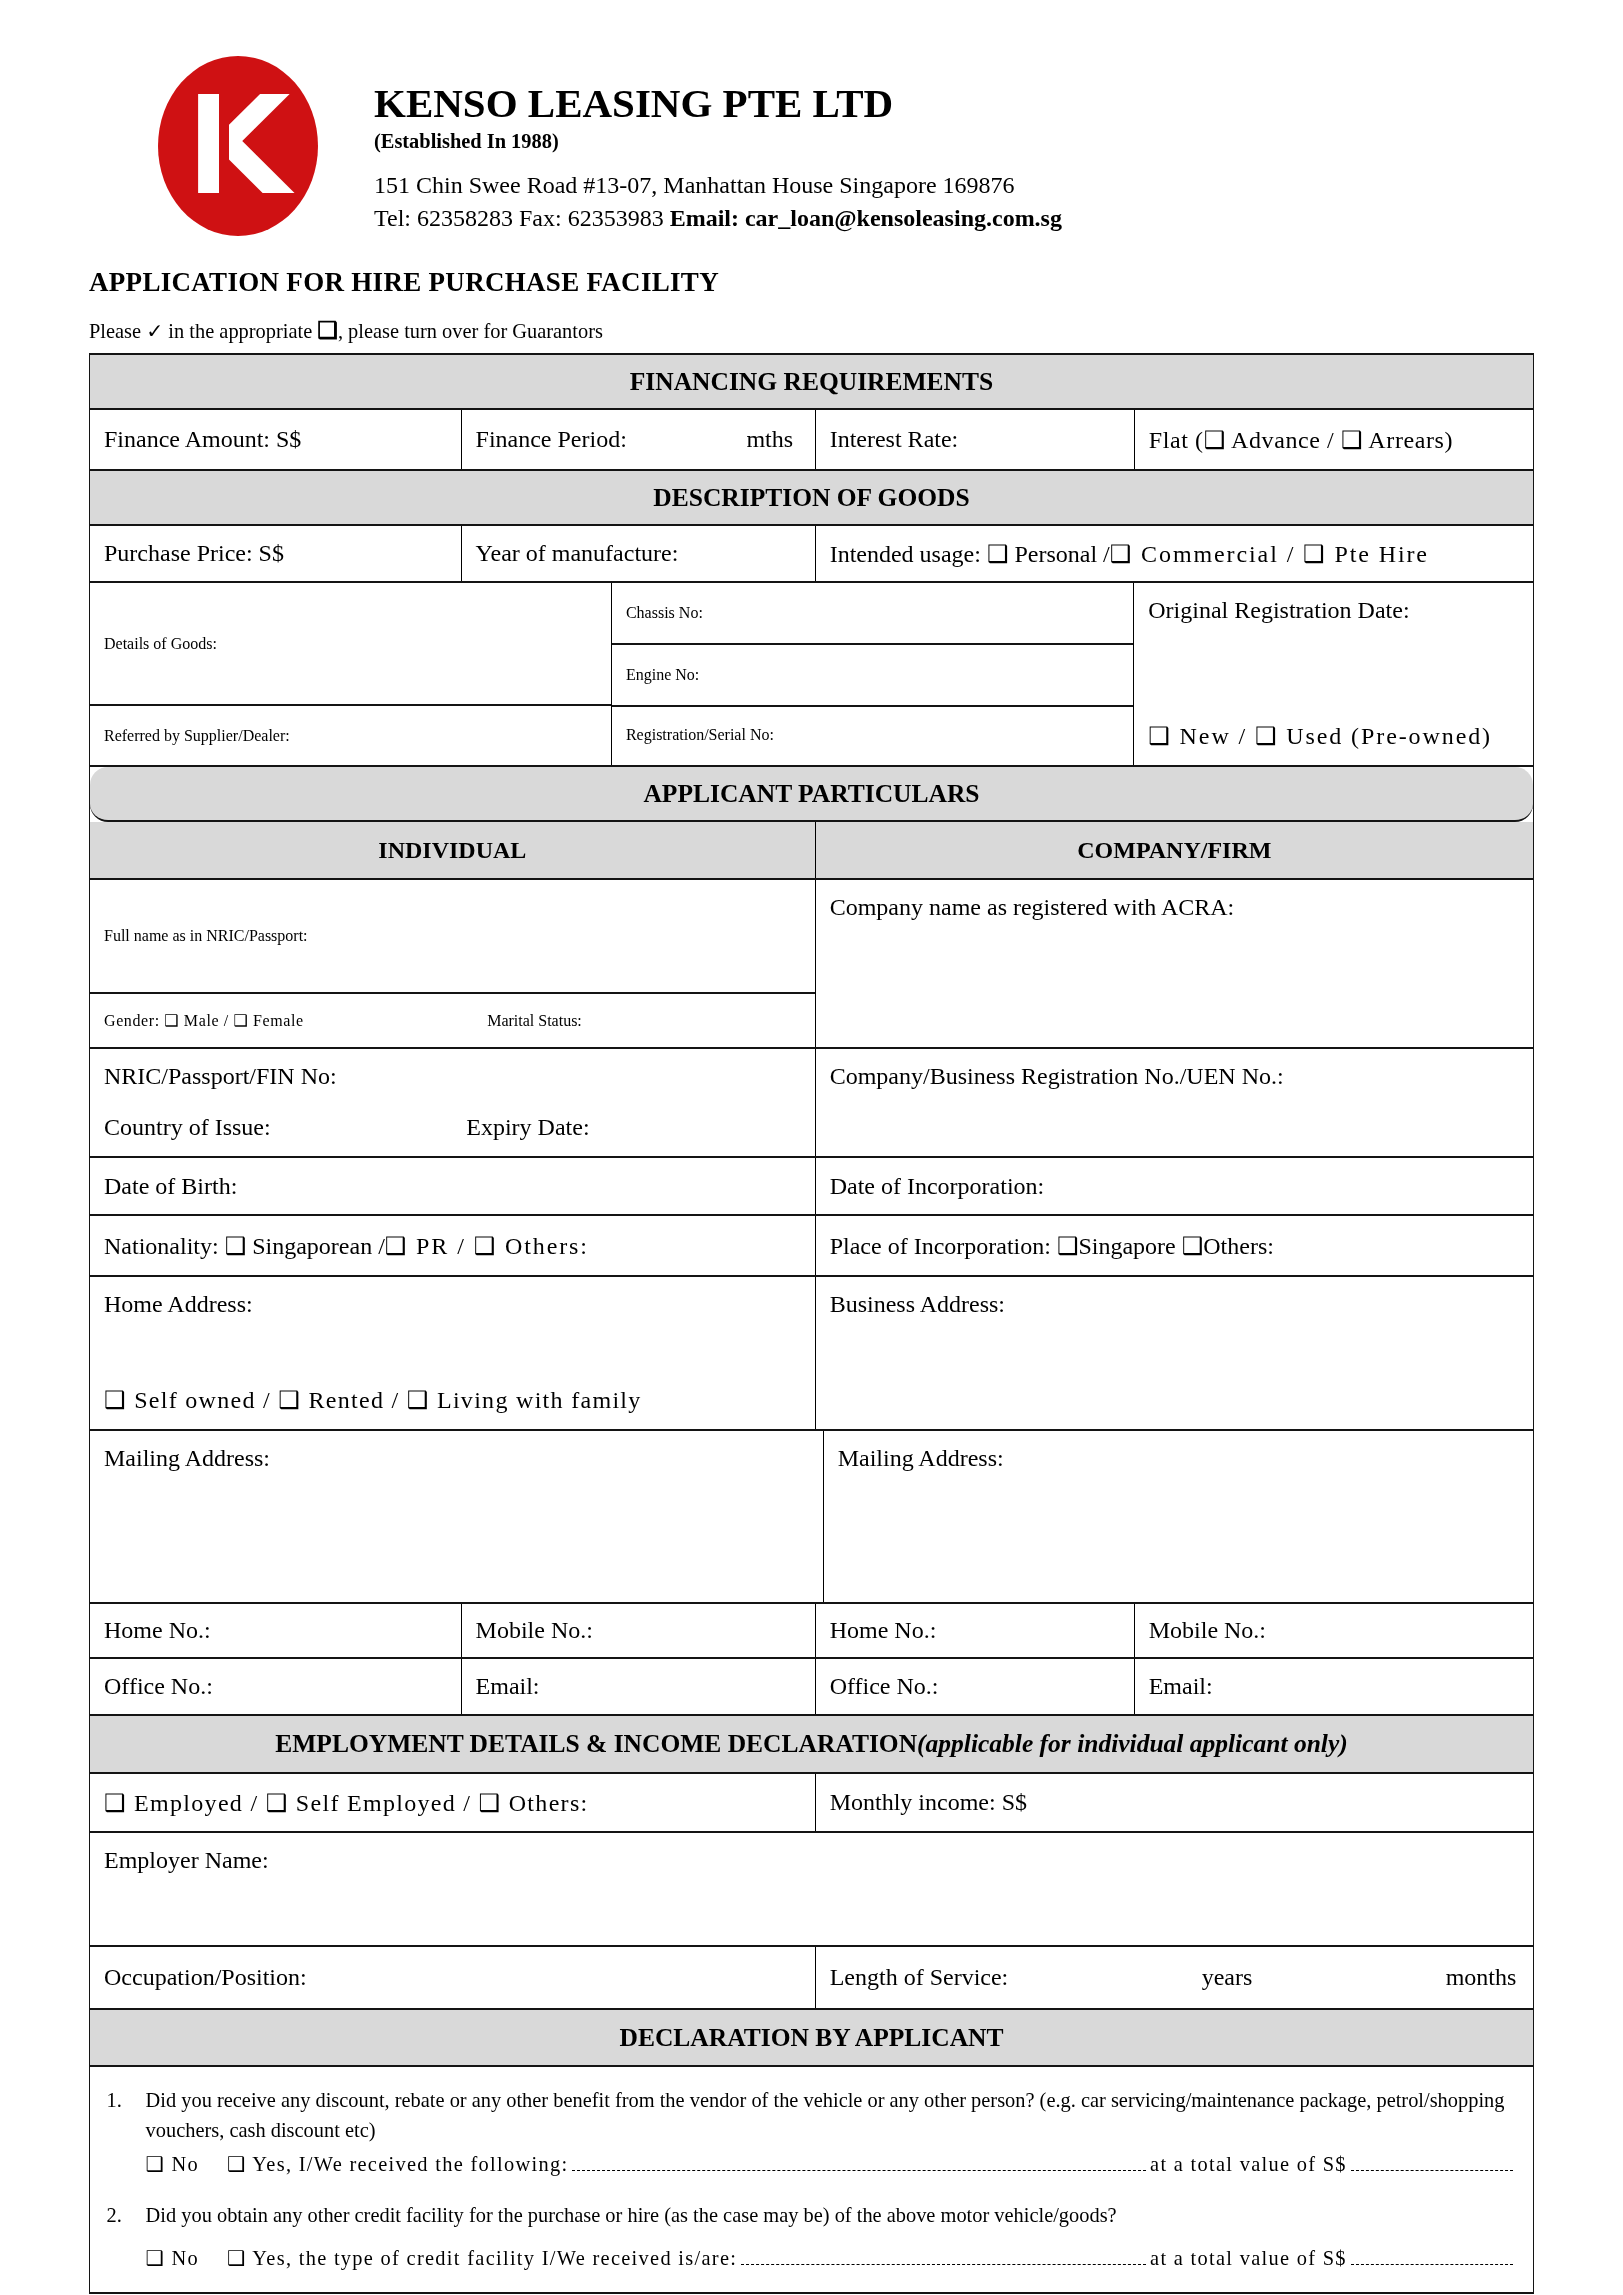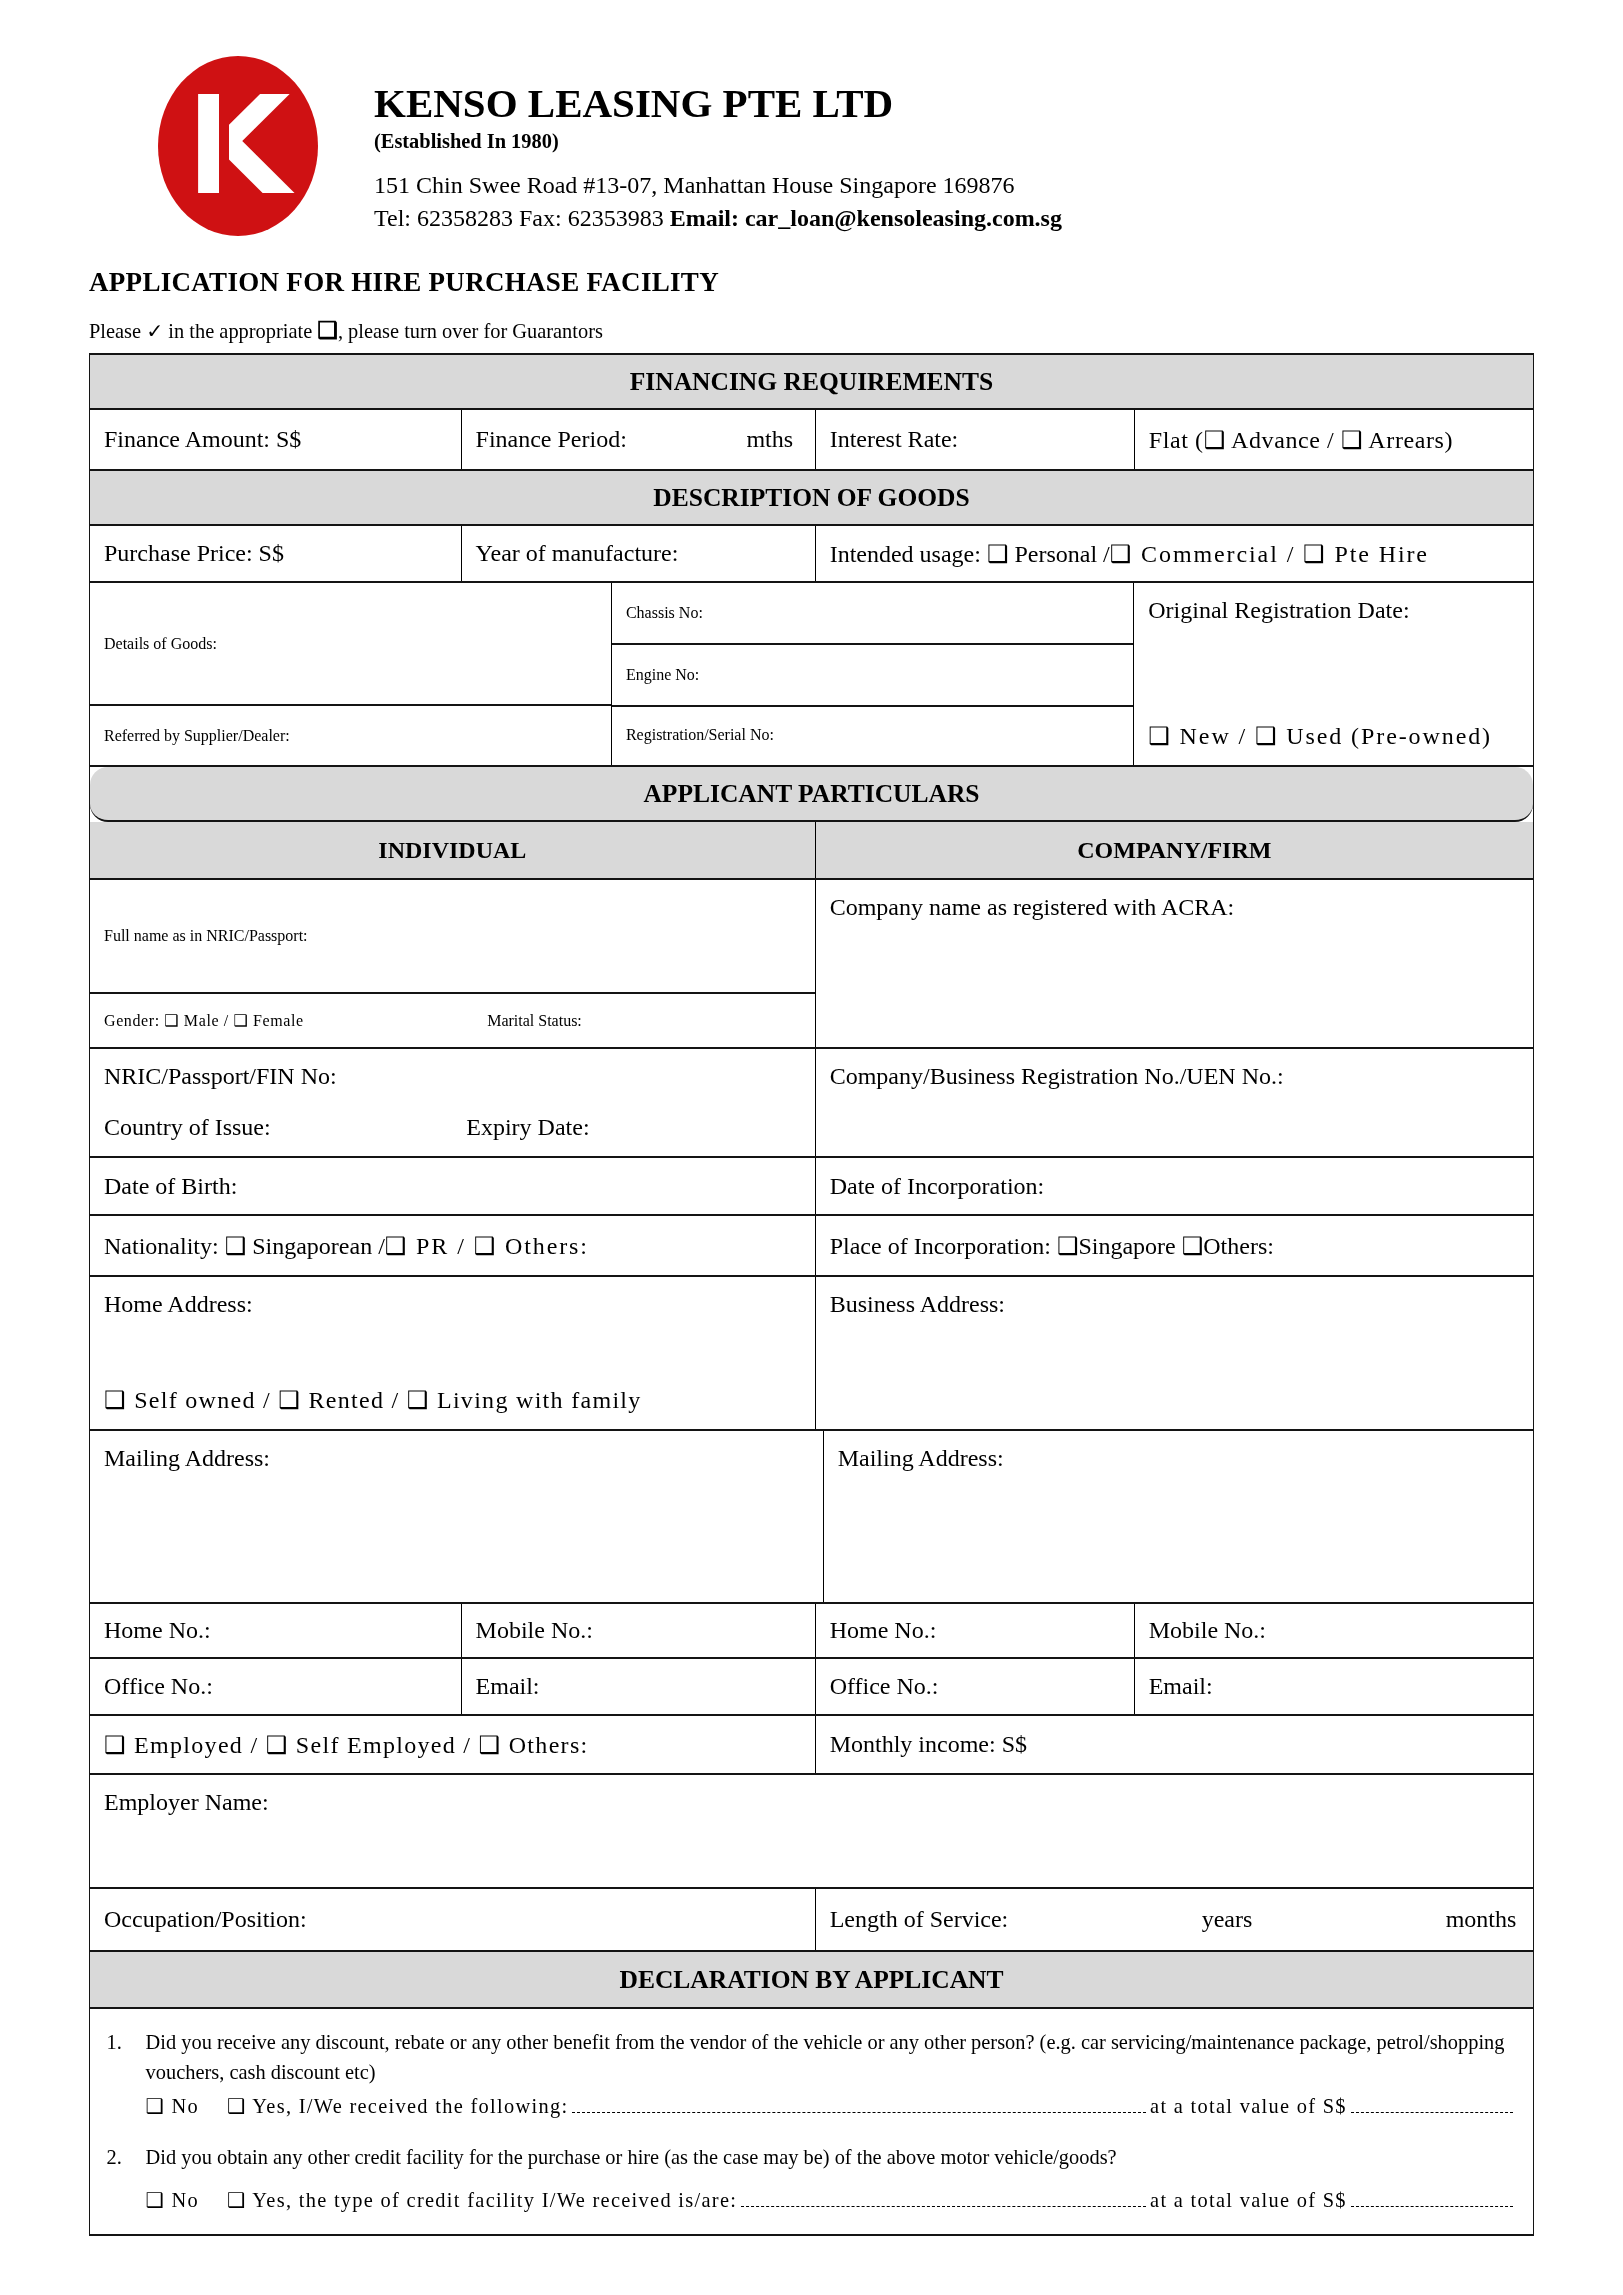--- a/index.html
+++ b/index.html
@@ -75,21 +75,21 @@
 
 <div class="page">
 
   <div class="hdr">
     <div class="logo" style="background:#cf1113;">
       <div class="kglyph">K</div>
       <div class="kgap" style="background:#cf1113;left:61px;top:33px;height:113px;"></div>
     </div>
     <div class="hdr-text">
       <div class="company">KENSO LEASING PTE LTD</div>
-      <div class="estab">(Established In 1980)</div>
+      <div class="estab">(Established In 1988)</div>
       <div class="addr">151 Chin Swee Road #13-07, Manhattan House Singapore 169876</div>
       <div class="tel"><span>Tel: 62358283 Fax: 62353983 </span><b>Email: car_loan@kensoleasing.com.sg</b></div>
     </div>
   </div>
 
   <div class="doc-title">APPLICATION FOR HIRE PURCHASE FACILITY</div>
   <div class="note">
     <span>Please ✓ in the appropriate </span><span class="nbox">❑</span><span>, please turn over for Guarantors</span>
   </div>
 
@@ -190,20 +190,26 @@
       <div class="cell cc">Home No.:</div>
       <div class="cell cd">Mobile No.:</div>
     </div>
     <div class="trow" style="height:55px;">
       <div class="cell ca">Office No.:</div>
       <div class="cell cb">Email:</div>
       <div class="cell cc">Office No.:</div>
       <div class="cell cd">Email:</div>
     </div>
 
+    <div class="trow gray" style="height:56px;">
+      <div class="shead">
+        <span>EMPLOYMENT DETAILS &amp; INCOME DECLARATION</span>
+          <span class="ithd"> (applicable for individual applicant only)</span>
+      </div>
+    </div>
     <div class="trow" style="height:57px;">
       <div class="cell hl sp2">❑ Employed / ❑ Self Employed / ❑ Others:</div>
       <div class="cell hr">Monthly income: S$</div>
     </div>
     <div class="trow" style="height:112px;">
       <div class="cell hl top">Employer Name:</div>
     </div>
     <div class="trow" style="height:61px;">
       <div class="cell hl">Occupation/Position:</div>
       <div class="cell hr between" style="padding-right:16.6px;">

